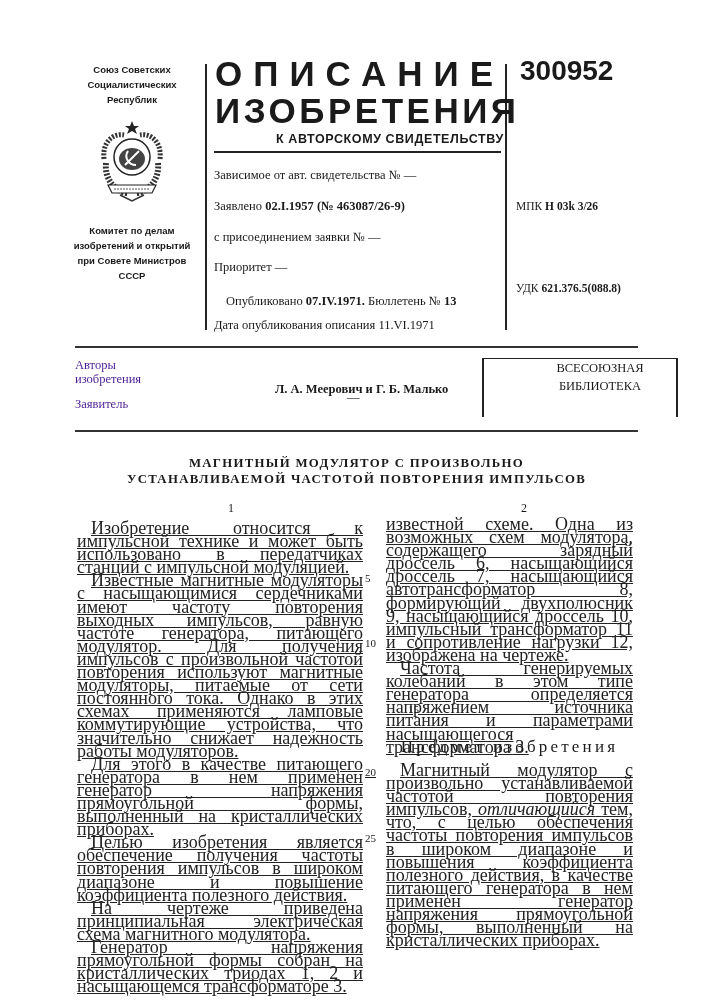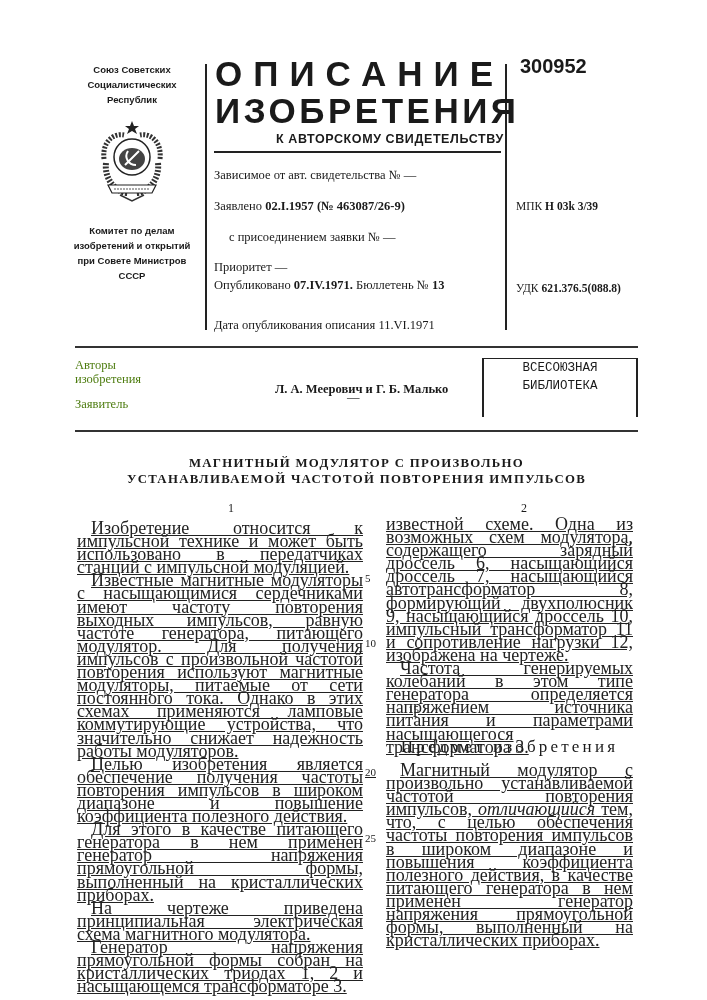--- a/index.html
+++ b/index.html
@@ -8,28 +8,28 @@
     .left-col { left: 62px; top: 62px; width: 140px; text-align: center; font-family: "Liberation Sans", sans-serif; font-weight: bold; font-size: 9.5px; line-height: 15px; }
     .emblem { width: 76px; height: 84px; margin: 12px auto 20px auto; display: block; }
     .vline1 { left: 205px; top: 64px; width: 1.5px; height: 266px; background: #222; }
     .vline2 { left: 505px; top: 64px; width: 1.5px; height: 266px; background: #222; }
     .title1 { left: 215px; top: 55px; font-family: "Liberation Sans", sans-serif; font-weight: bold; font-size: 35px; letter-spacing: 11px; line-height: 38px; }
     .title2 { left: 215px; top: 92px; font-family: "Liberation Sans", sans-serif; font-weight: bold; font-size: 35px; letter-spacing: 3.5px; line-height: 38px; }
     .subtitle { left: 228px; top: 132px; font-family: "Liberation Sans", sans-serif; font-weight: bold; font-size: 12.5px; letter-spacing: 0.6px; padding-left: 48px; }
     .subrule { left: 214px; top: 151px; width: 287px; height: 2px; background: #222; }
     .meta { left: 214px; font-size: 12.5px; white-space: nowrap; }
     .meta b { font-weight: bold; }
-    .patnum { left: 520px; top: 55px; font-family: "Liberation Sans", sans-serif; font-weight: bold; font-size: 20px; }
+    .patnum { left: 520px; top: 55px; font-family: "Liberation Sans", sans-serif; font-weight: bold; font-size: 28px; }
     .cls { left: 516px; font-size: 11.5px; }
     .hrule { left: 75px; top: 346px; width: 563px; height: 1.5px; background: #333; }
     .hrule2 { left: 75px; top: 430px; width: 563px; height: 1.5px; background: #333; }
-    .authorlab { left: 75px; font-size: 12.5px; line-height: 14px; color: #4d7c0f; }
+    .authorlab { left: 75px; font-size: 12.5px; line-height: 14px; color: #4c1d95; }
     .authors { left: 275px; top: 382px; font-size: 12.5px; font-weight: bold; }
     .dash { left: 347px; top: 390px; font-size: 12.5px; }
-    .stamp { left: 482px; top: 358px; width: 152px; height: 58px; border-left: 2px solid #222; border-right: 2px solid #222; border-top: 1.5px solid #222; font-family: Liberation Mono, monospace; text-align: center; font-size: 12.5px; line-height: 18px; }
+    .stamp { left: 482px; top: 358px; width: 152px; height: 58px; border-left: 2px solid #222; border-right: 2px solid #222; border-top: 1.5px solid #222; font-family: Liberation Serif, serif; text-align: center; font-size: 12.5px; line-height: 18px; padding-left: 40px; }
     .stamp .s2 { font-weight: bold; letter-spacing: 0.5px; }
     .doctitle { left: 75px; width: 563px; text-align: center; font-family: "Liberation Serif", serif; font-weight: bold; font-size: 12.8px; letter-spacing: 1.3px; line-height: 16px; }
     .colnum { font-size: 12px; }
     .col { font-size: 18px; line-height: 13.1px; text-align: justify; color: #222; text-decoration: underline; }
     .col p { margin: 0; text-indent: 14px; }
     .col1 { left: 77px; top: 522px; width: 286px; }
     .col2 { left: 386px; top: 518px; width: 247px; }
     .linenum { left: 365px; font-size: 11px; }
     .section-head { left: 386px; width: 247px; text-align: center; font-size: 17px; letter-spacing: 3.2px; }
     .claim { left: 386px; top: 764px; width: 247px; }
@@ -65,34 +65,34 @@
 <div class="abs title1">ОПИСАНИЕ</div>
 <div class="abs title2">ИЗОБРЕТЕНИЯ</div>
 <div class="abs subtitle">К АВТОРСКОМУ СВИДЕТЕЛЬСТВУ</div>
 <div class="abs subrule"></div>
 
 <div class="abs meta" style="top:168px;">Зависимое от авт. свидетельства № —</div>
 <div class="abs meta" style="top:199px;">
   <span>Заявлено</span>
   <b>02.I.1957 (№ 463087/26-9)</b>
 </div>
-<div class="abs meta" style="top:230px;margin-left:15px;">с присоединением заявки № —</div>
+<div class="abs meta" style="top:230px;">с присоединением заявки № —</div>
 <div class="abs meta" style="top:260px;">Приоритет —</div>
-<div class="abs meta" style="top:278px;">
+<div class="abs meta" style="top:294px;margin-left:12px;">
   <span>Опубликовано</span>
   <b>07.IV.1971.</b>
   <span>Бюллетень №</span>
   <b>13</b>
 </div>
 <div class="abs meta" style="top:318px;">Дата опубликования описания 11.VI.1971</div>
 
 <div class="abs patnum">300952</div>
 <div class="abs cls" style="top:200px;">
   <span>МПК</span>
-  <b>H 03k 3/39</b>
+  <b>H 03k 3/26</b>
 </div>
 <div class="abs cls" style="top:282px;">
   <span>УДК</span>
   <b>621.376.5(088.8)</b>
 </div>
 
 <div class="abs hrule"></div>
 
 <div class="abs authorlab" style="top:358px;">
   <div>Авторы</div>
@@ -111,22 +111,22 @@
 
 <div class="abs doctitle" style="top:455px;">МАГНИТНЫЙ МОДУЛЯТОР С ПРОИЗВОЛЬНО</div>
 <div class="abs doctitle" style="top:471px;">УСТАНАВЛИВАЕМОЙ ЧАСТОТОЙ ПОВТОРЕНИЯ ИМПУЛЬСОВ</div>
 
 <div class="abs colnum" style="left:228px; top:501px;">1</div>
 <div class="abs colnum" style="left:521px; top:501px;">2</div>
 
 <div class="abs col col1">
   <p>Изобретение относится к импульсной технике и может быть использовано в передатчиках станций с импульсной модуляцией.</p>
   <p>Известные магнитные модуляторы с насыщающимися сердечниками имеют частоту повторения выходных импульсов, равную частоте генератора, питающего модулятор. Для получения импульсов с произвольной частотой повторения используют магнитные модуляторы, питаемые от сети постоянного тока. Однако в этих схемах применяются ламповые коммутирующие устройства, что значительно снижает надежность работы модуляторов.</p>
+  <p>Для этого в качестве питающего генератора в нем применен генератор напряжения прямоугольной формы, выполненный на кристаллических приборах.</p>
   <p>Целью изобретения является обеспечение получения частоты повторения импульсов в широком диапазоне и повышение коэффициента полезного действия.</p>
-  <p>Для этого в качестве питающего генератора в нем применен генератор напряжения прямоугольной формы, выполненный на кристаллических приборах.</p>
   <p>На чертеже приведена принципиальная электрическая схема магнитного модулятора.</p>
   <p>Генератор напряжения прямоугольной формы собран на кристаллических триодах 1, 2 и насыщающемся трансформаторе 3.</p>
 </div>
 
 <div class="abs linenum" style="top:572px;">5</div>
 <div class="abs linenum" style="top:637px;">10</div>
 <div class="abs linenum" style="top:703px;margin-left:43px;">15</div>
 <div class="abs linenum" style="top:766px;text-decoration:underline;">20</div>
 <div class="abs linenum" style="top:832px;">25</div>
 

